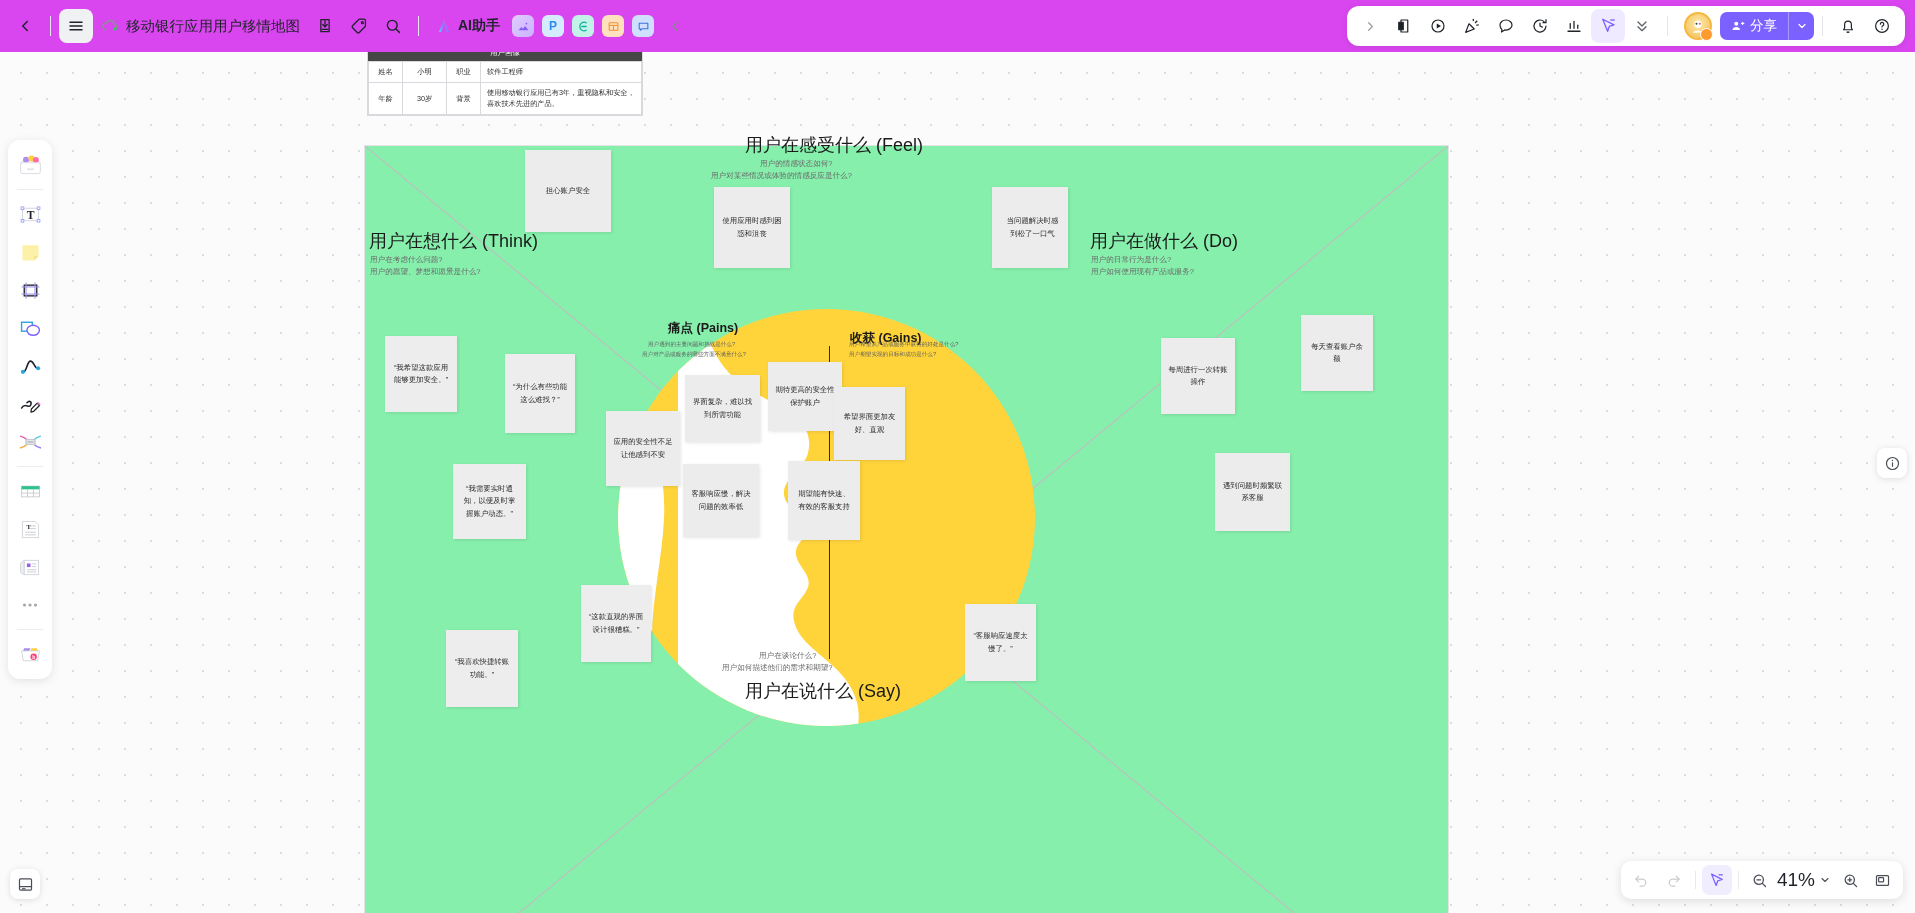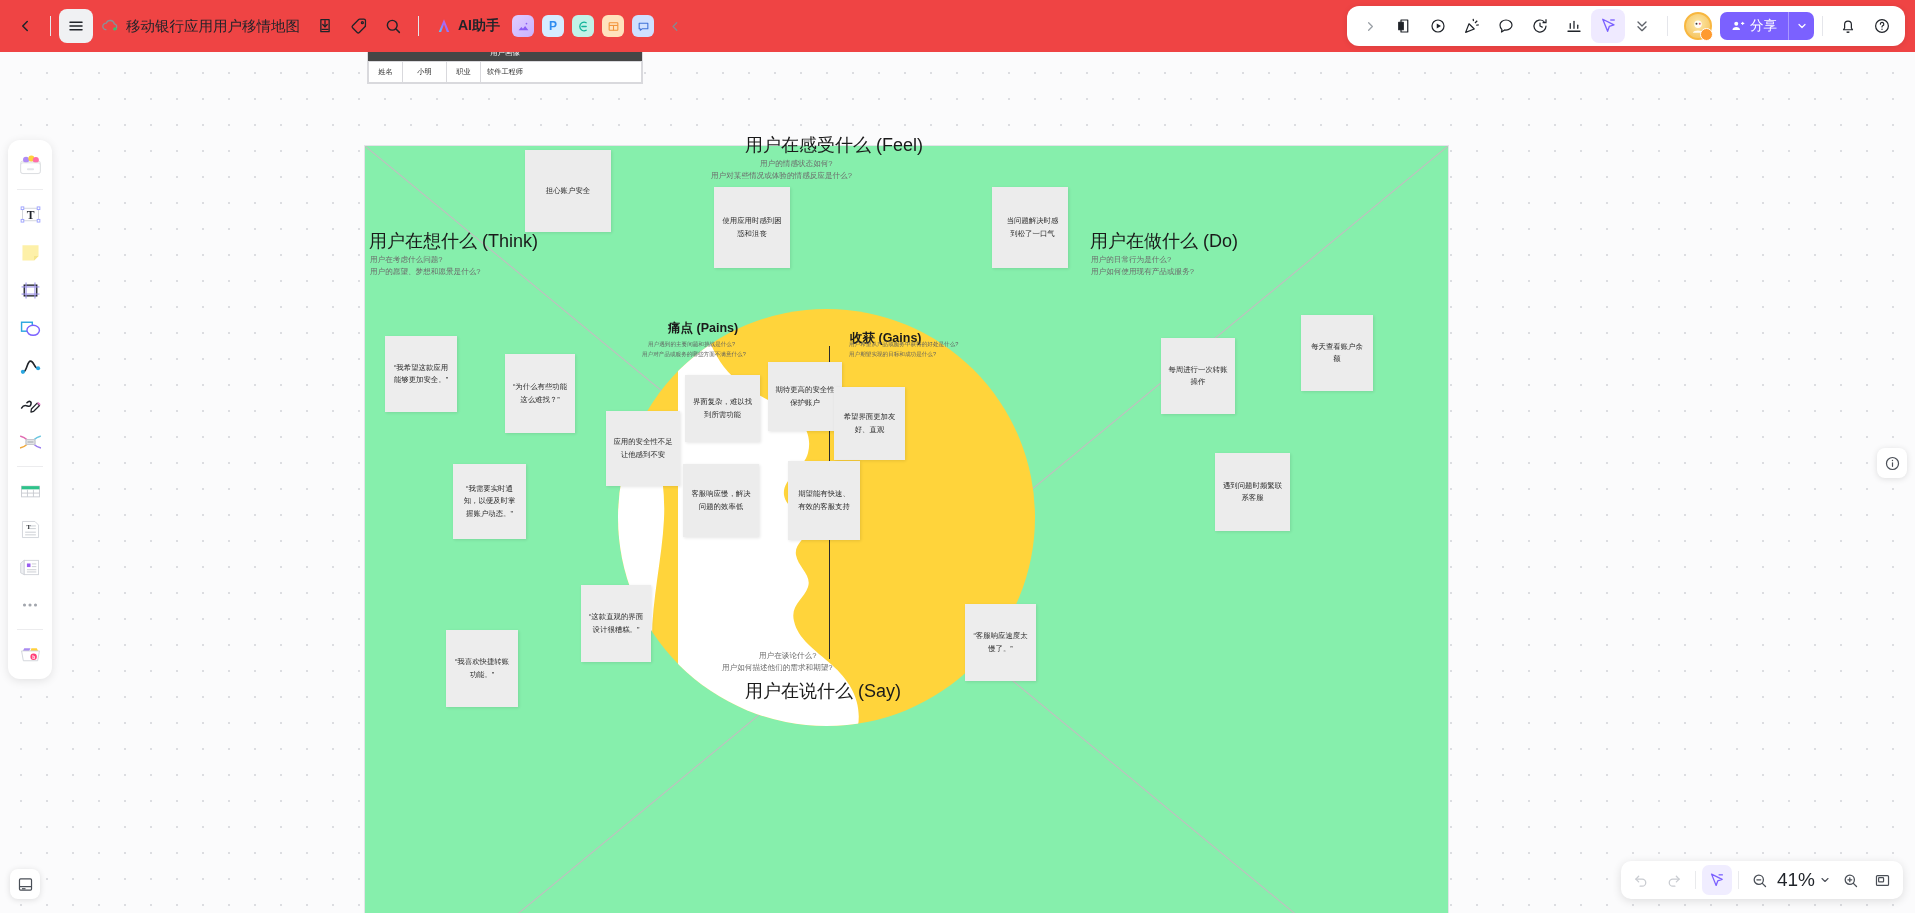--- a/index.html
+++ b/index.html
@@ -15,21 +15,21 @@
     position: absolute; left: 0; top: 0; width: 1915px; height: 913px;
     background-color: #fbfbfc;
     background-image: radial-gradient(circle, #dcdde1 1.1px, transparent 1.2px);
     background-size: 26px 26px;
     background-position: 8px 8px;
   }
 
   
   #topbar {
     position: absolute; left: 0; top: 0; width: 1915px; height: 52px;
-    background: #ef4444; display: flex; align-items: center;
+    background: #d946ef; display: flex; align-items: center;
     z-index: 60;
   }
   .tb-left { display: flex; align-items: center; height: 52px; padding-left: 8px; }
   .tb-btn {
     width: 34px; height: 34px; border-radius: 8px; display: flex;
     align-items: center; justify-content: center; cursor: pointer;
     color: #1f2329; flex: 0 0 auto;
   }
   .tb-btn.active { background: #f0f1f3; }
   .tb-sep { width: 1px; height: 20px; background: #e5e6eb; margin: 0 8px; flex:0 0 auto; }
@@ -181,20 +181,26 @@
 
 <div id="persona">
   <div class="ph">用户画像</div>
   <table>
     <tbody>
         <tr>
       <td class="pc-label">姓名</td>
       <td class="pc-val">小明</td>
       <td class="pc-label">职业</td>
       <td>软件工程师</td>
+    </tr>
+    <tr>
+      <td class="pc-label">年龄</td>
+      <td class="pc-val">30岁</td>
+      <td class="pc-label">背景</td>
+      <td>使用移动银行应用已有3年，重视隐私和安全，喜欢技术先进的产品。</td>
     </tr>
   </tbody>
     </table>
 </div>
 
 <div id="frame">
 
   <svg class="diag" viewBox="0 0 1085 720" preserveAspectRatio="none">
     <line x1="0" y1="0" x2="1085" y2="720" stroke="#bfbfbf" stroke-width="1"></line>
     <line x1="1085" y1="0" x2="0" y2="720" stroke="#bfbfbf" stroke-width="1"></line>

